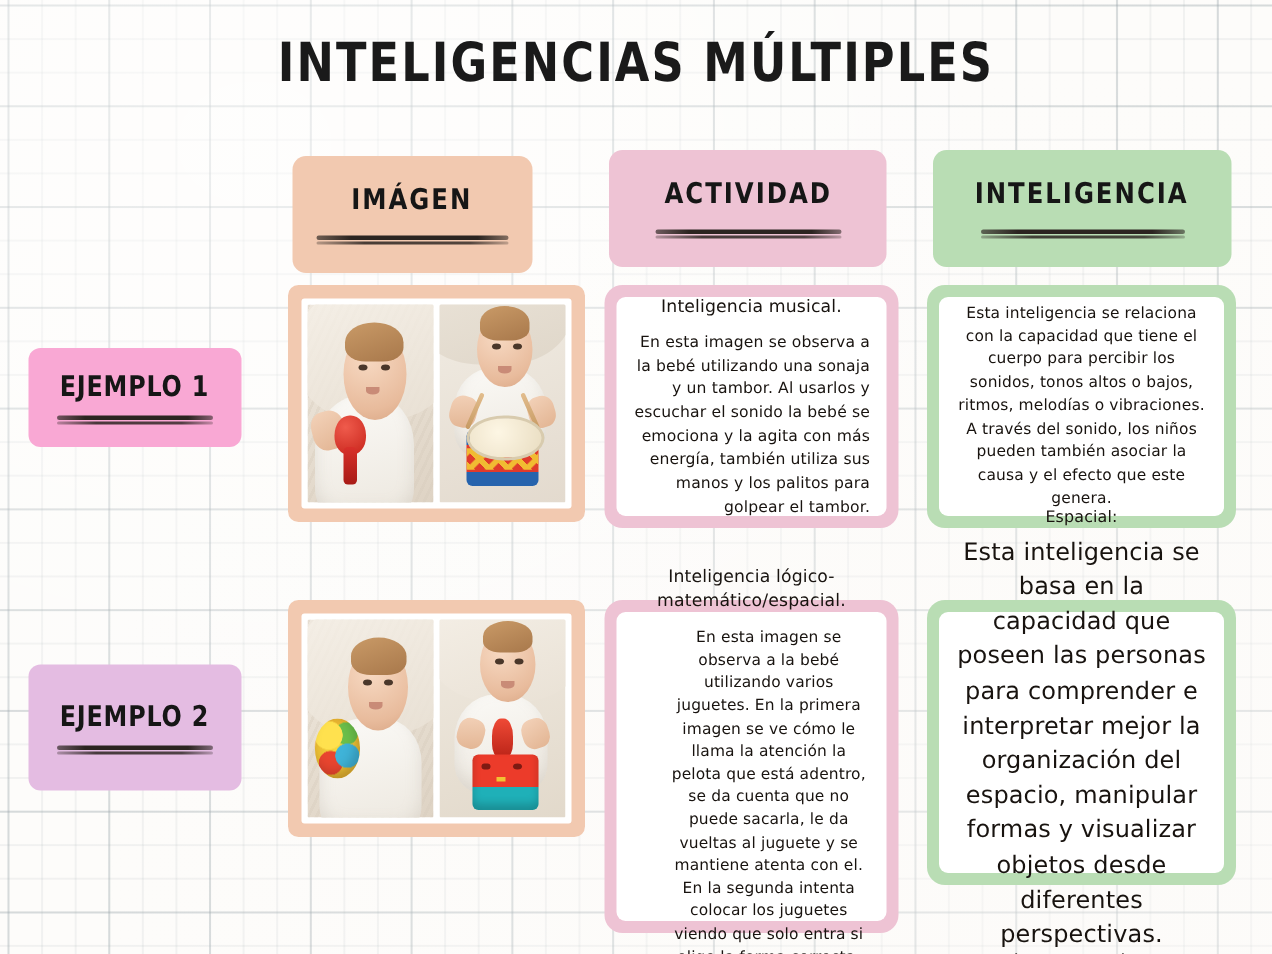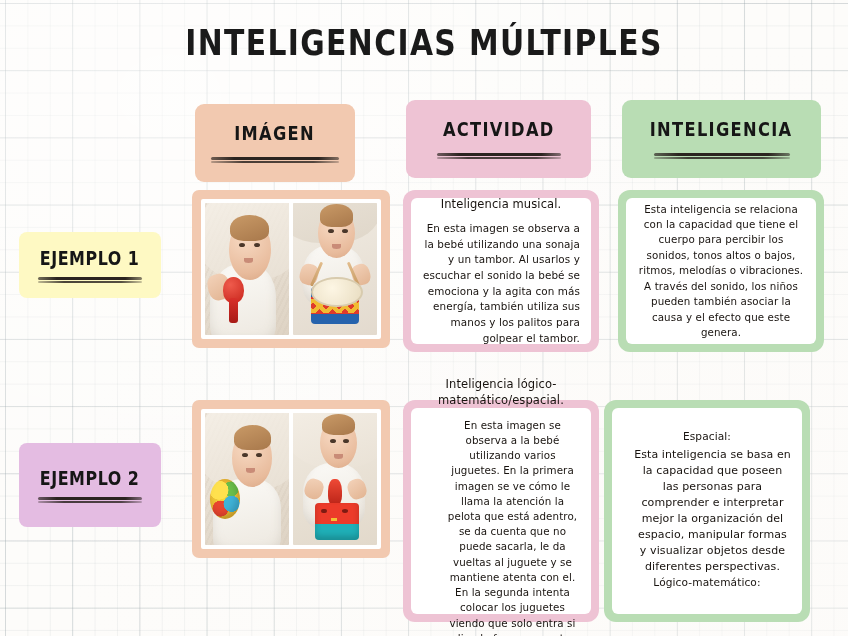--- a/index.html
+++ b/index.html
@@ -285,28 +285,28 @@
     margin-bottom: 9px;
   }
   .hand-body {
     font-size: 11px;
   }
   .hand-body + .hand-head { }
 
   #card-act-1  { left: 403px; top: 190px; width: 196px; height: 162px; background: #eec3d4; padding: 8px; }
   #card-int-1  { left: 618px; top: 190px; width: 206px; height: 162px; background: #b9ddb4; padding: 8px; }
   #card-act-2  { left: 403px; top: 400px; width: 196px; height: 222px; background: #eec3d4; padding: 8px; }
-  #card-int-2  { left: 604px; top: 400px; width: 206px; height: 222px; background: #b9ddb4; padding: 8px; }
+  #card-int-2  { left: 618px; top: 400px; width: 206px; height: 190px; background: #b9ddb4; padding: 8px; }
 
   #card-act-1 .hand-body { font-size: 10.4px; line-height: 1.5; text-align: right; }
   #card-int-1 .hand-body { font-size: 10.3px; line-height: 1.5; }
   #card-act-2 .hand-head { font-size: 11.5px; }
   #card-act-2 .hand-body { font-size: 10.3px; line-height: 1.48; margin-left: 23px; }
   #card-int-2 .hand-head { font-size: 10.6px; margin-bottom: 3px; }
-  #card-int-2 .hand-body { font-size: 11px; line-height: 1.45; margin-left: 11px; }
+  #card-int-2 .hand-body { font-size: 16px; line-height: 1.45; }
 </style>
 </head>
 <body>
 
 <div id="grid-bg"></div>
 <div id="paper-wash"></div>
 
 <div id="stage">
 
   <div id="page-title">INTELIGENCIAS MÚLTIPLES</div>
@@ -319,21 +319,21 @@
   <div class="header-chip" id="chip-actividad" style="background:#EEC3D4;">
     <span class="chip-label">ACTIVIDAD</span>
     <div class="underline-mark" style="width:124px;"></div>
   </div>
 
   <div class="header-chip" id="chip-inteligencia" style="background:#B9DDB4;">
     <span class="chip-label">INTELIGENCIA</span>
     <div class="underline-mark" style="width:136px;"></div>
   </div>
 
-  <div class="example-chip" id="chip-ejemplo-1" style="background:#fef9c3;">
+  <div class="example-chip" id="chip-ejemplo-1" style="background:#f9a8d4;">
     <span class="chip-label">EJEMPLO 1</span>
     <div class="underline-mark" style="width:104px;"></div>
   </div>
 
   <div class="example-chip" id="chip-ejemplo-2" style="background:#E4BCE2;">
     <span class="chip-label">EJEMPLO 2</span>
     <div class="underline-mark" style="width:104px;"></div>
   </div>
 
   <div class="photo-card" id="photo-card-1" style="background:#F2C9B0;">

